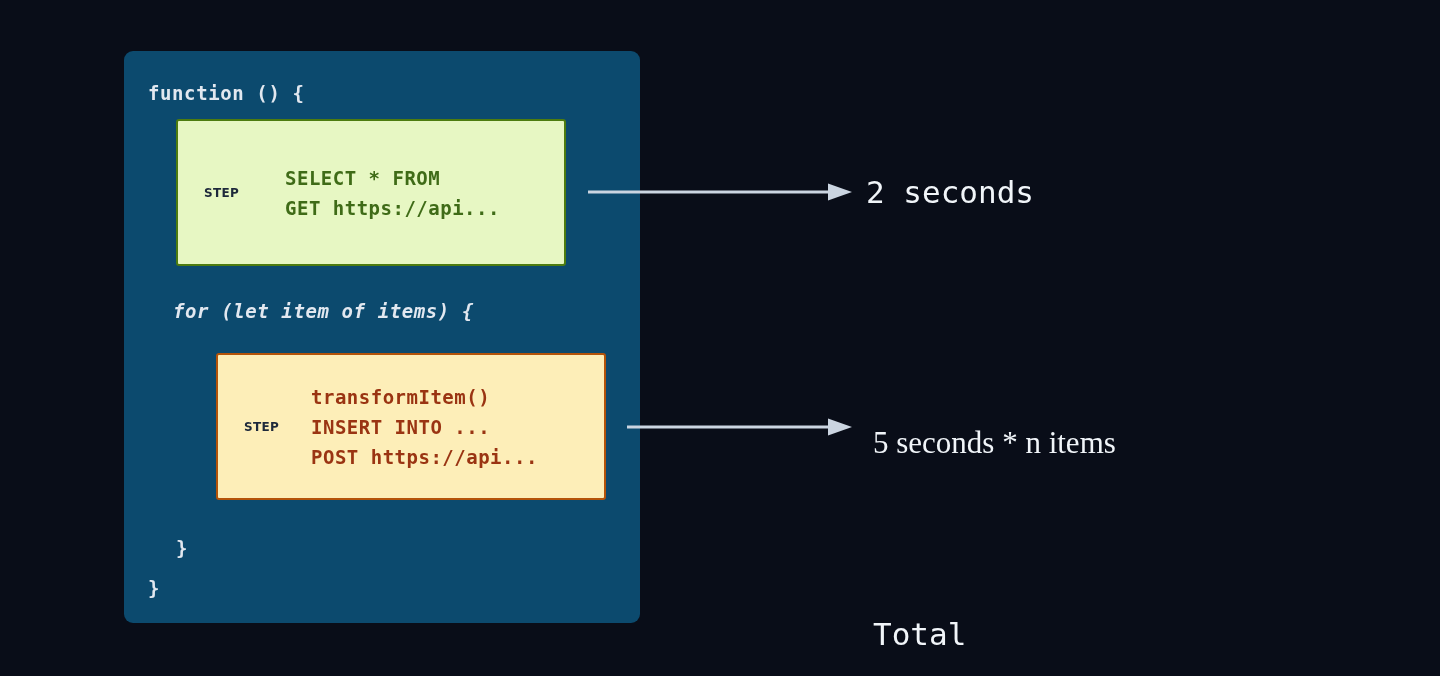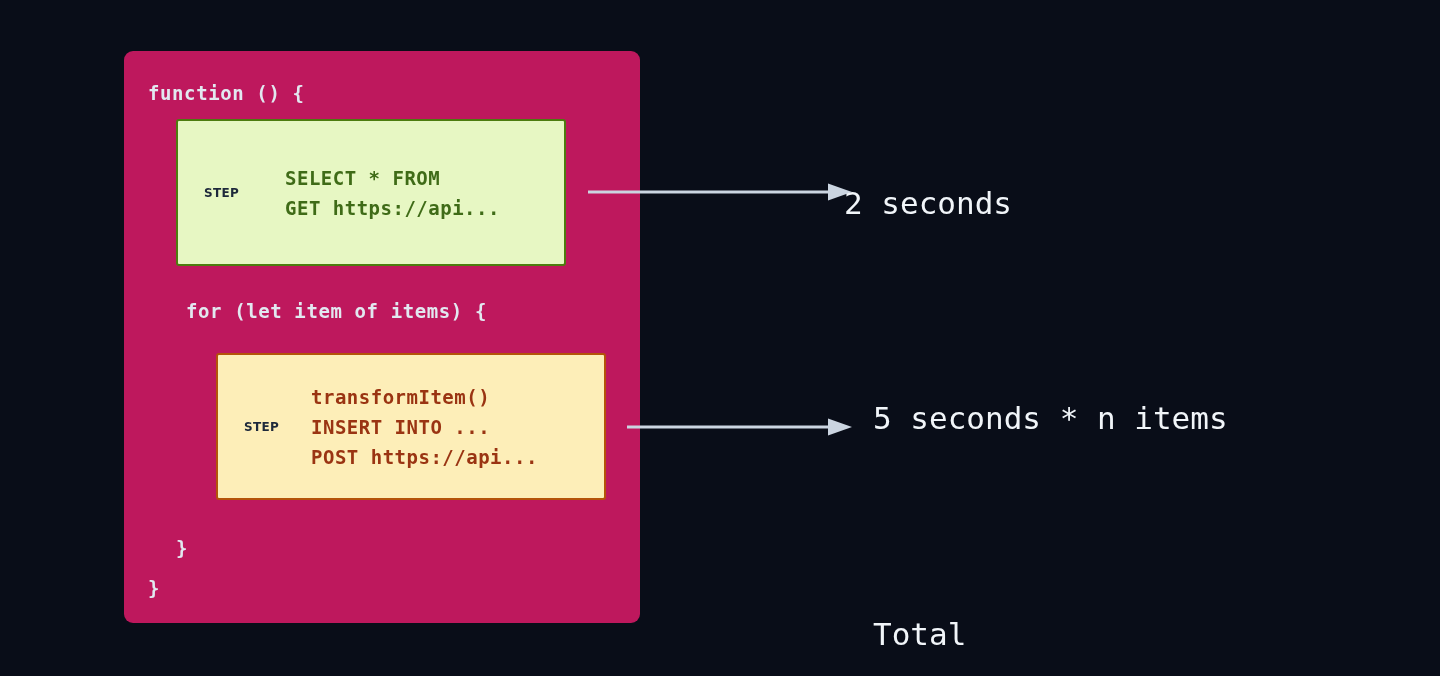--- a/index.html
+++ b/index.html
@@ -18,35 +18,35 @@
     -webkit-font-smoothing: antialiased;
   }
 
   
   #code-panel {
     position: absolute;
     left: 124px;
     top: 51px;
     width: 516px;
     height: 572px;
-    background: #be185d;
+    background: #0c4a6e;
     border-radius: 9px;
   }
 
   .code-line {
     position: absolute;
     color: #e2e8f0;
     font-family: "DejaVu Sans Mono", "Liberation Mono", monospace;
     font-weight: bold;
     font-size: 19px;
     letter-spacing: 0.6px;
     white-space: pre;
   }
   #line-function  { left: 24px;  top: 31px; }
-  #line-for       { left: 62px;  top: 249px; }
+  #line-for       { left: 49px;  top: 249px; font-style: italic; }
   #line-close-for { left: 52px;  top: 486px; }
   #line-close-fn  { left: 24px;  top: 526px; }
 
   
   .step-box {
     position: absolute;
     display: flex;
     align-items: center;
     border-radius: 3px;
   }
@@ -100,22 +100,22 @@
   
   .annotation {
     position: absolute;
     color: #f1f5f9;
     font-family: "DejaVu Sans Mono", "Liberation Mono", monospace;
     font-weight: normal;
     font-size: 31px;
     letter-spacing: 0px;
     white-space: pre;
   }
-  #annotation-1 { left: 844px; top: 174px; margin-top: 11px; }
-  #annotation-2 { left: 873px; top: 400px; }
+  #annotation-1 { left: 866px; top: 174px; }
+  #annotation-2 { left: 873px; top: 425px; font-family: Liberation Serif, serif; }
 
   #total-block {
     position: absolute;
     left: 873px;
     top: 534px;
     color: #f1f5f9;
     font-family: "DejaVu Sans Mono", "Liberation Mono", monospace;
     font-size: 31px;
     line-height: 40px;
     white-space: pre;

